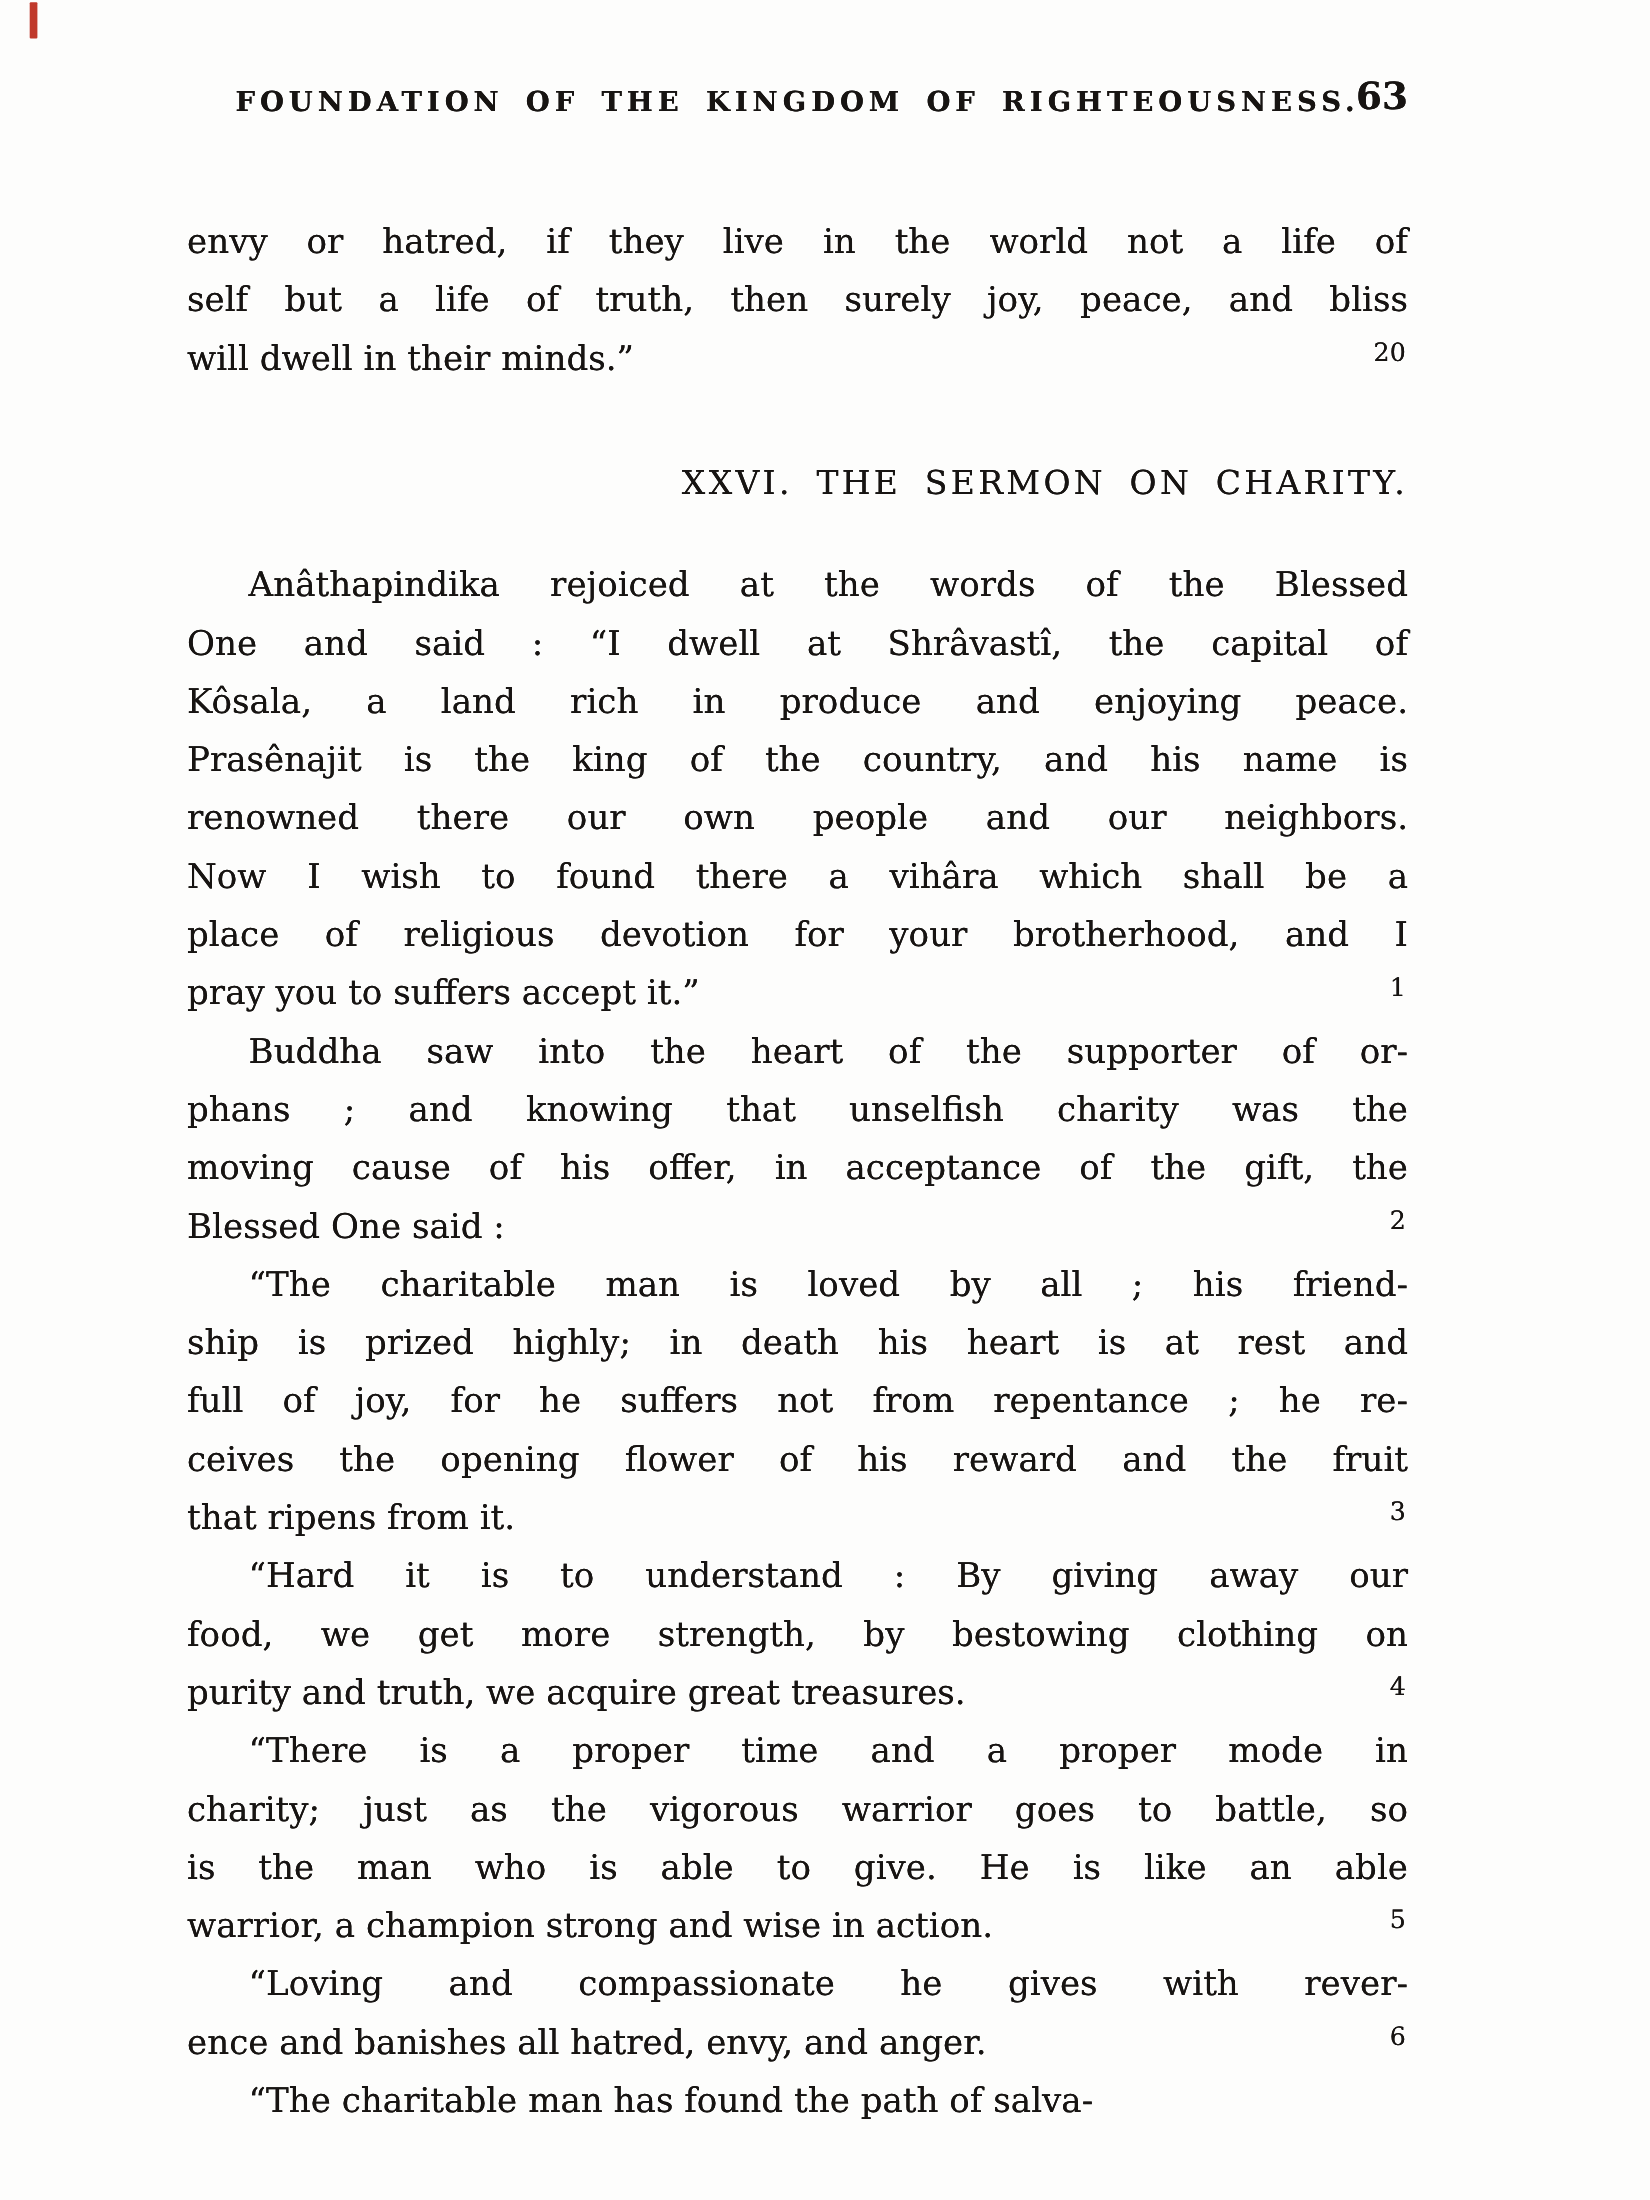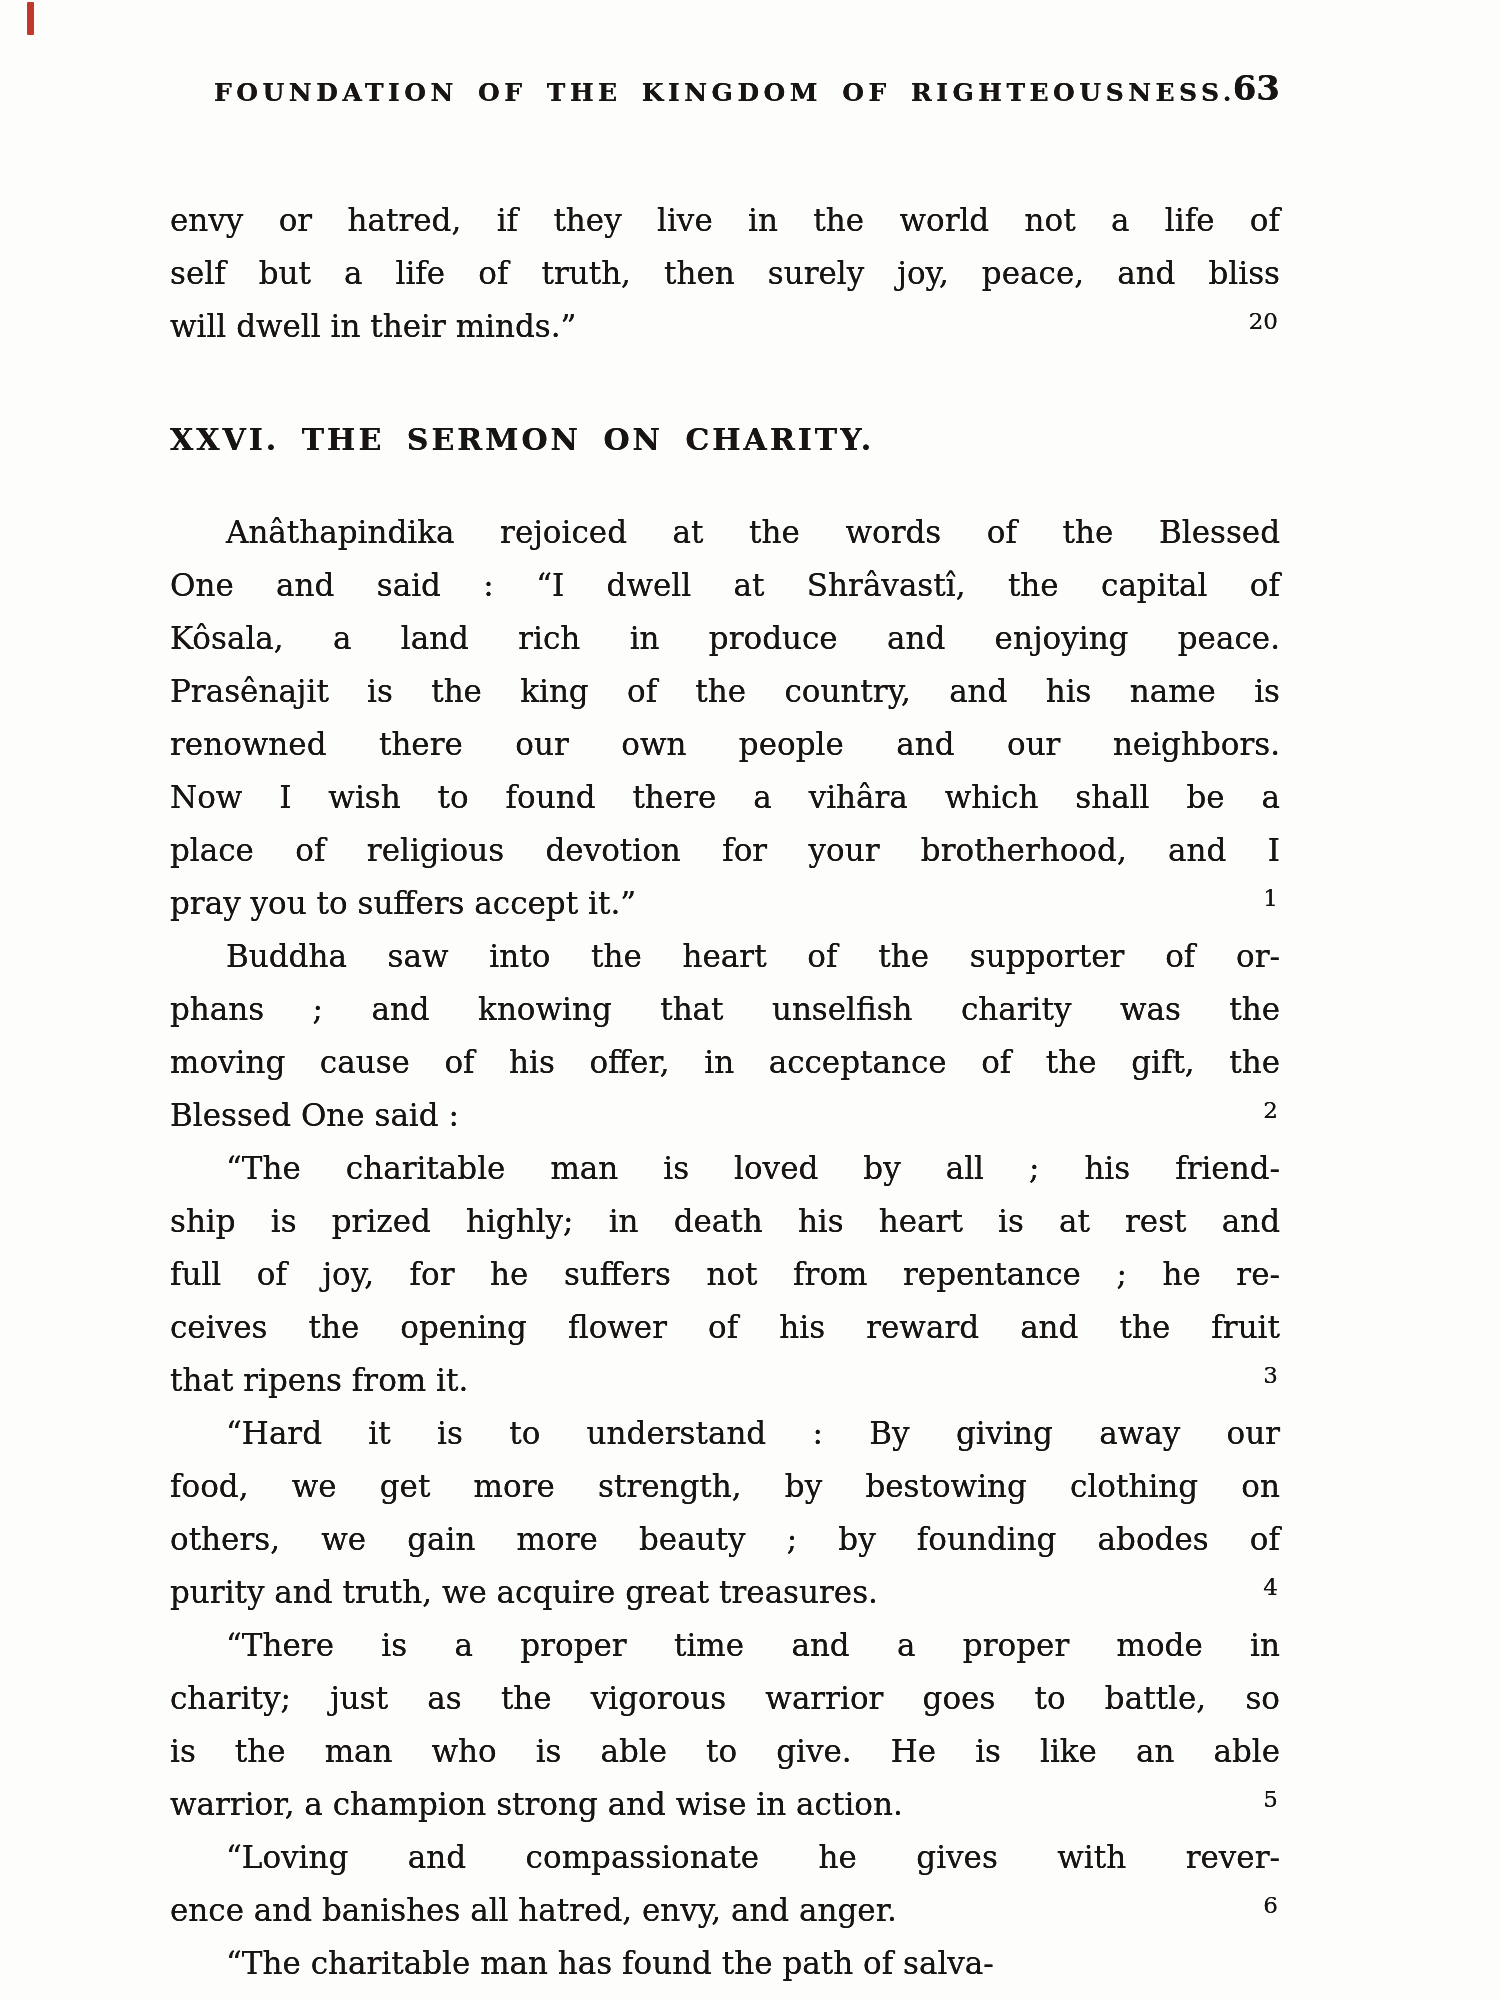--- a/index.html
+++ b/index.html
@@ -48,25 +48,25 @@
   }
   .rh-folio {
     position: absolute;
     right: 0;
     top: -4px;
     font-size: 34px;
     font-weight: 600;
     text-shadow: 0 0 0.5px currentColor;
   }
   .section-heading {
-    text-align: left;
+    text-align: right;
     font-size: 30px;
     letter-spacing: 3px;
     word-spacing: 9px;
-    font-weight: 700;
+    font-weight: 400;
     line-height: 53px;
     margin-top: 60px;
     margin-bottom: 40px;
     text-shadow: 0 0 0.5px currentColor;
   }
   .paragraph {
     position: relative;
     font-size: 31px;
     line-height: 53px;
   }
@@ -133,21 +133,20 @@
         <div class="line indent">“The charitable man is loved by all ; his friend-</div>
         <div class="line">ship is prized highly; in death his heart is at rest and</div>
         <div class="line">full of joy, for he suffers not from repentance ; he re-</div>
         <div class="line">ceives the opening flower of his reward and the fruit</div>
         <div class="line last">that ripens from it.</div>
         <span class="verse-number">3</span>
       </div>
       <div class="paragraph">
         <div class="line indent">“Hard it is to understand : By giving away our</div>
         <div class="line">food, we get more strength, by bestowing clothing on</div>
-        <div class="line">others, we gain more beauty ; by founding abodes of</div>
         <div class="line last">purity and truth, we acquire great treasures.</div>
         <span class="verse-number">4</span>
       </div>
       <div class="paragraph">
         <div class="line indent">“There is a proper time and a proper mode in</div>
         <div class="line">charity; just as the vigorous warrior goes to battle, so</div>
         <div class="line">is the man who is able to give. He is like an able</div>
         <div class="line last">warrior, a champion strong and wise in action.</div>
         <span class="verse-number">5</span>
       </div>

